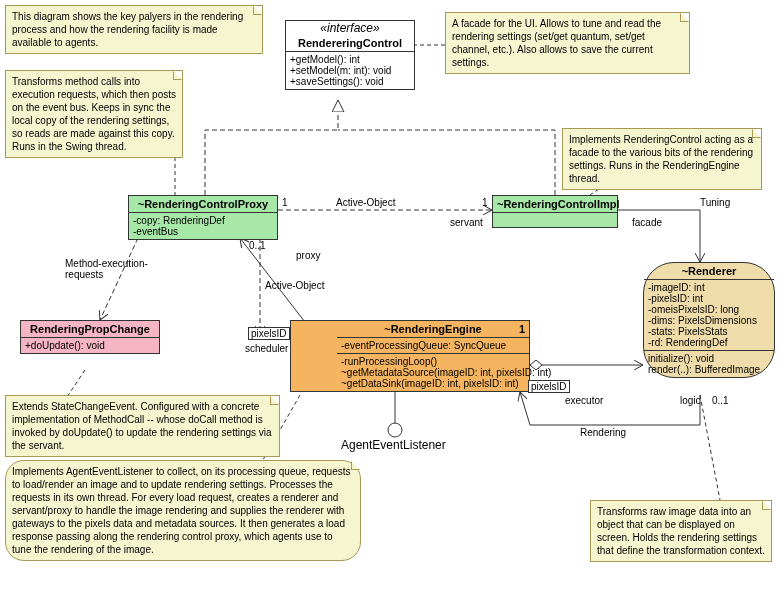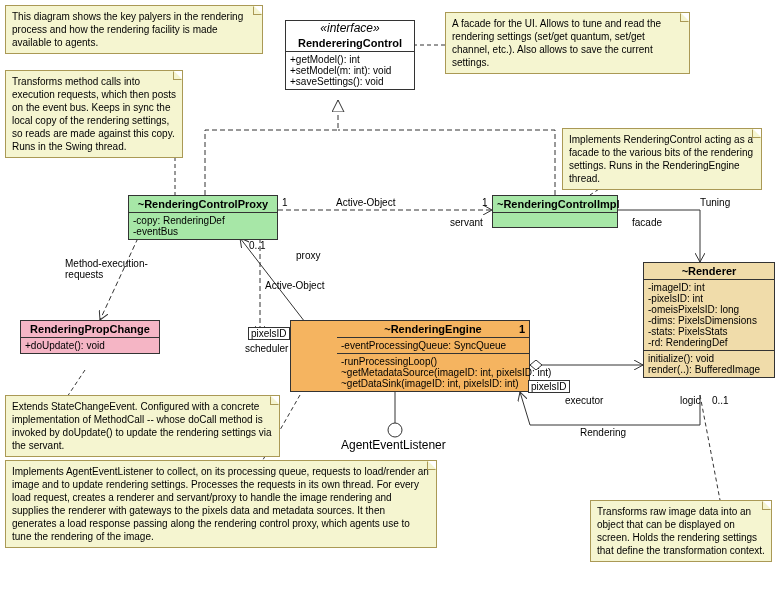--- a/index.html
+++ b/index.html
@@ -60,21 +60,21 @@
   }
   .class-section {
     border-bottom: 1px solid #333;
     padding: 2px 4px;
   }
   .class-section:last-child { border-bottom: none; }
   .class-section div { white-space: nowrap; }
   .green { background: #a7e7a7; }
   .pink { background: #f5b5c5; }
   .orange { background: #f5b460; }
-  .tan { background: #f0dcaa; }
+  .tan { background: #f0dcaa; border-radius: 31px; }
   .white { background: #fff; }
   .label {
     position: absolute;
     font-size: 10px;
     background: transparent;
   }
   svg.connectors {
     position: absolute;
     top: 0; left: 0;
     width: 780px; height: 597px;
@@ -133,21 +133,21 @@
 <div class="note" style="top:5px;left:5px;width:258px;">This diagram shows the key palyers in the rendering process and how the rendering facility is made available to agents.</div>
 <div class="note" style="top:12px;left:445px;width:245px;">A facade for the UI.
 Allows to tune and read the rendering settings (set/get quantum, set/get channel, etc.).
 Also allows to save the current settings.</div>
 <div class="note" style="top:70px;left:5px;width:178px;">Transforms method calls into execution requests, which then posts on the event bus.
 Keeps in sync the local copy of the rendering settings, so reads are made against this copy.
 Runs in the Swing thread.</div>
 <div class="note" style="top:128px;left:562px;width:200px;">Implements RenderingControl acting as a facade to the various bits of the rendering settings.
 Runs in the RenderingEngine thread.</div>
 <div class="note" style="top:395px;left:5px;width:275px;">Extends StateChangeEvent. Configured with a concrete implementation of MethodCall -- whose doCall method is invoked by doUpdate() to update the rendering settings via the servant.</div>
-<div class="note" style="top:460px;left:5px;width:432px;">Implements AgentEventListener to collect, on its processing queue, requests to load/render an image and to update rendering settings.
+<div class="note" style="top:460px;left:5px;width:356px;border-radius:19px;">Implements AgentEventListener to collect, on its processing queue, requests to load/render an image and to update rendering settings.
 Processes the requests in its own thread.
 For every load request, creates a renderer and servant/proxy to handle the image rendering and supplies the renderer with gateways to the pixels data and metadata sources. It then generates a load response passing along the rendering control proxy, which agents use to tune the rendering of the image.</div>
 <div class="note" style="top:500px;left:590px;width:182px;">Transforms raw image data into an object that can be displayed on screen.
 Holds the rendering settings that define the transformation context.</div>
 
 <div class="class-box white" style="top:20px;left:285px;width:130px;">
   <div class="class-stereo">«interface»</div>
   <div class="class-title">RendereringControl</div>
   <div class="class-section">
     <div>+getModel(): int</div>

